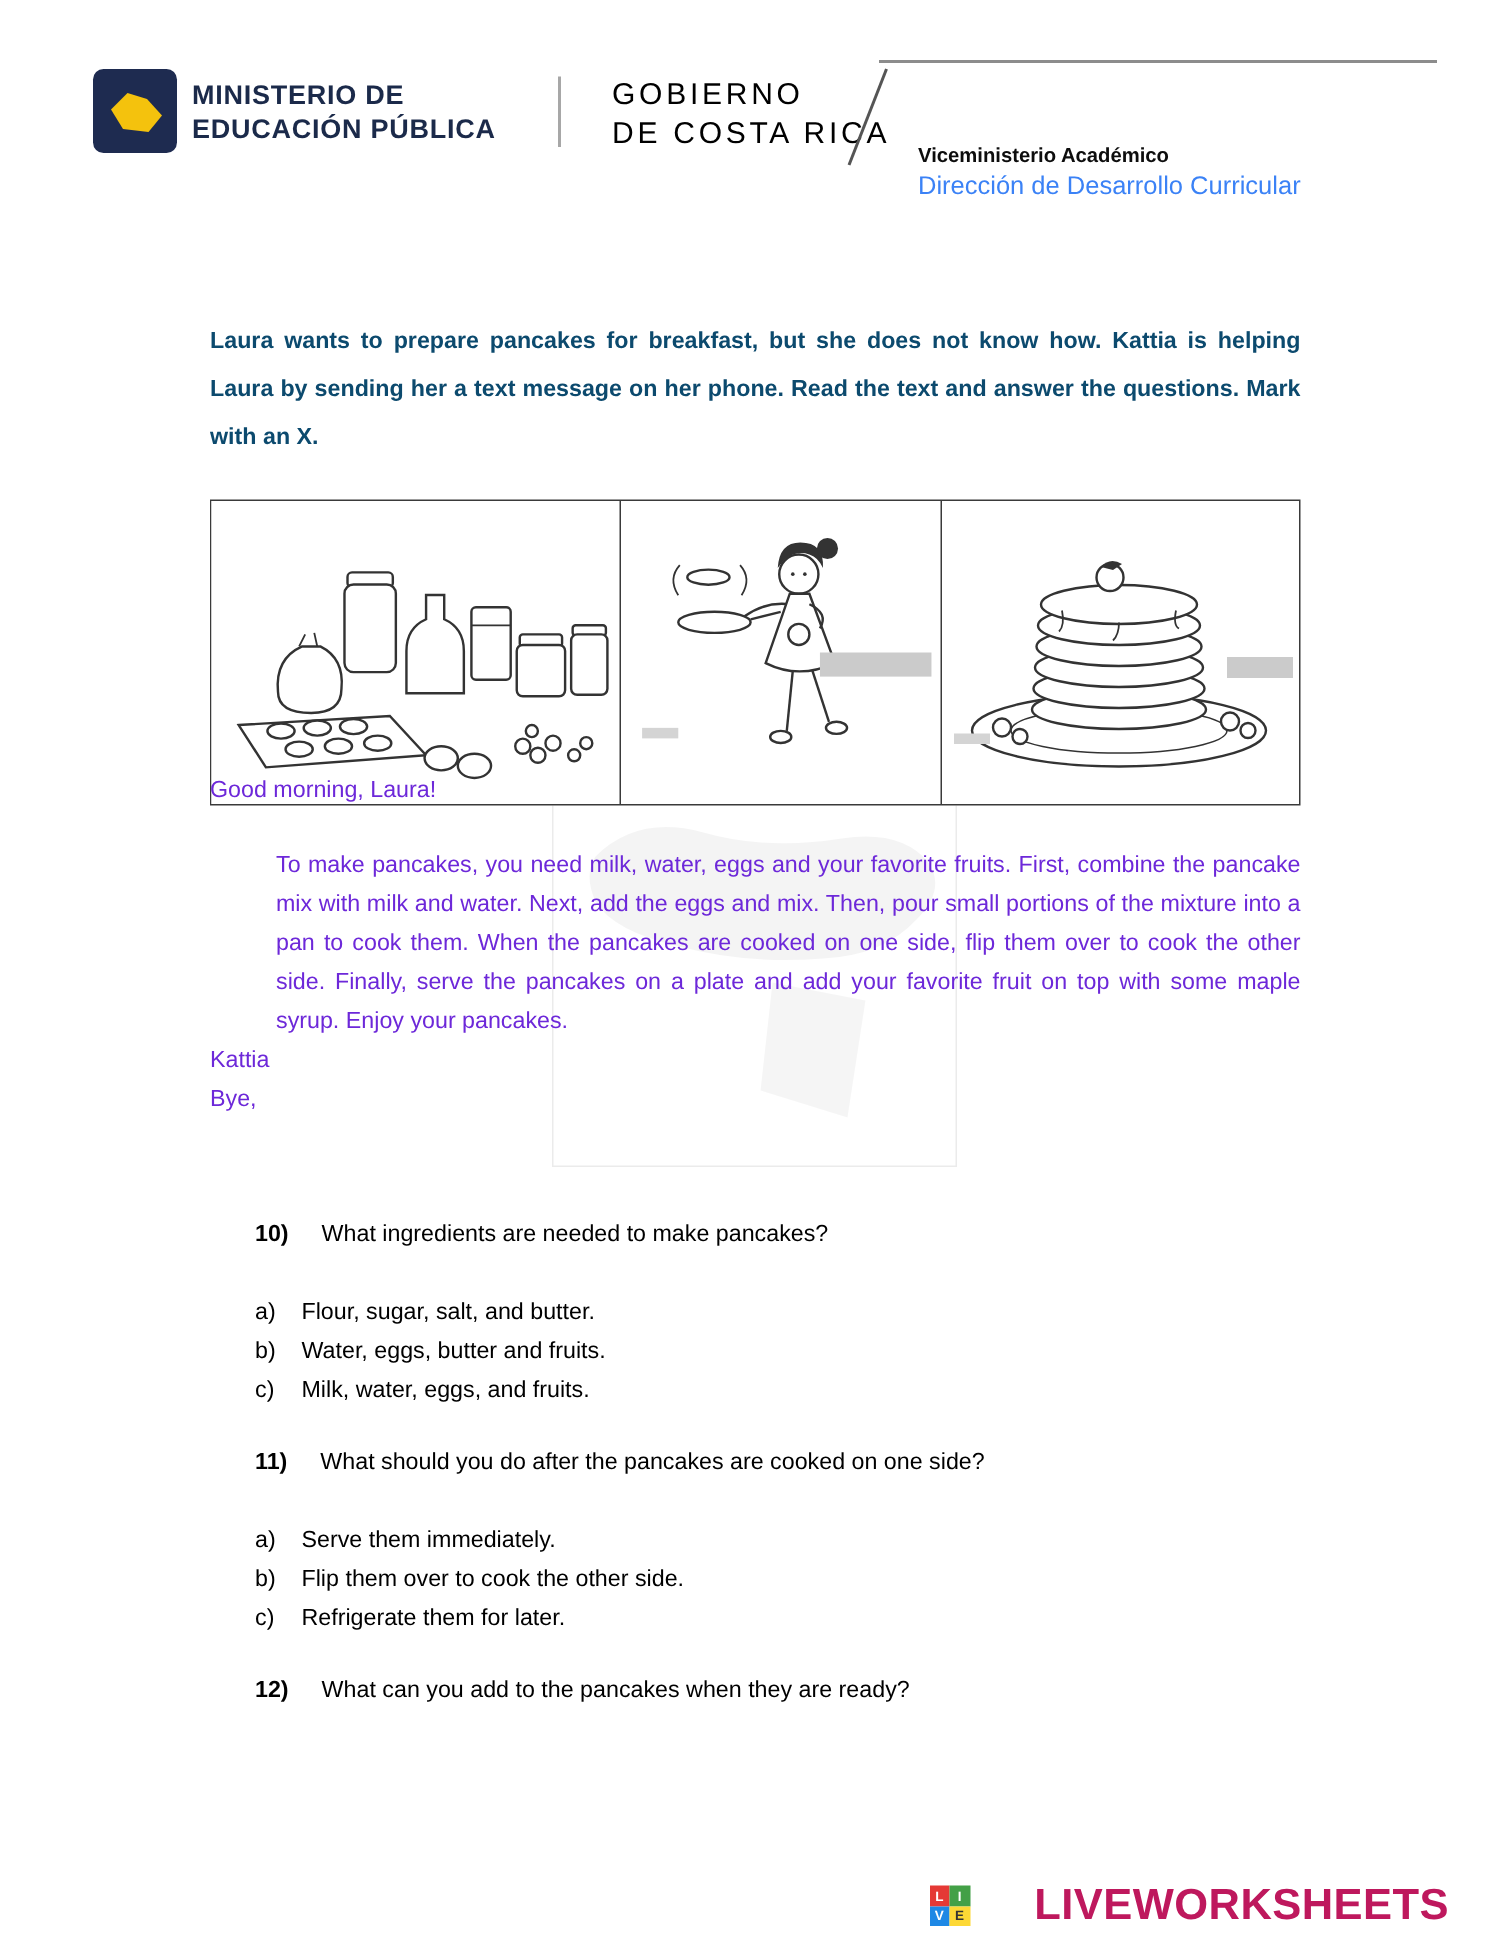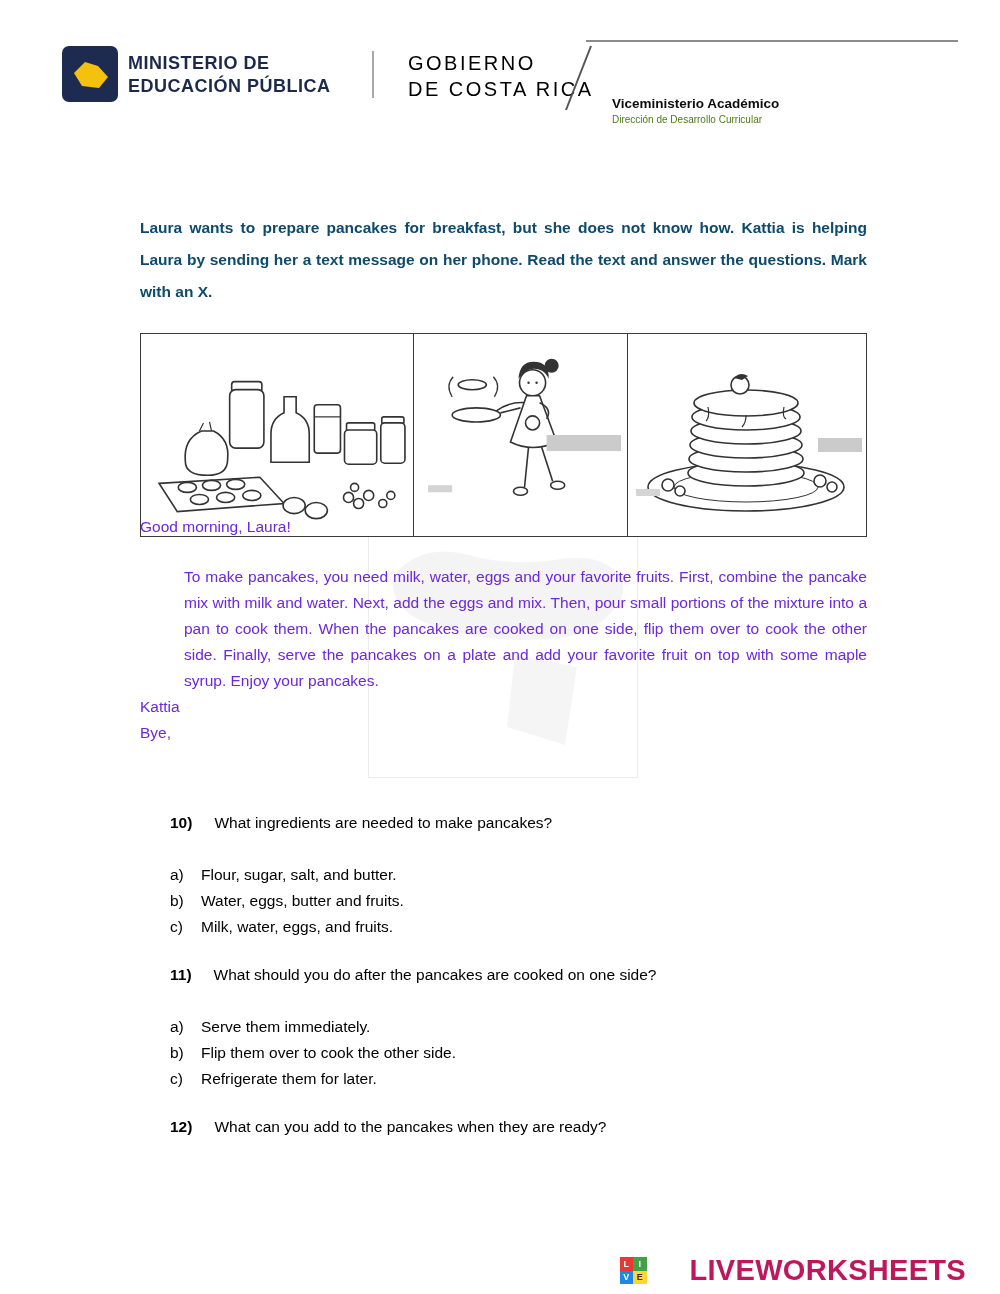--- a/index.html
+++ b/index.html
@@ -11,21 +11,21 @@
             border-radius:7px;display:flex;align-items:center;justify-content:center;}
   .ministry{position:absolute;left:128px;top:52px;font-weight:bold;font-size:18px;
             letter-spacing:.5px;color:#1b2a4a;line-height:23px;}
   .divider-v{position:absolute;left:372px;top:51px;width:2px;height:47px;background:#a7a7a7;}
   .gov{position:absolute;left:408px;top:50px;color:#000000;font-size:20px;
        letter-spacing:2.5px;line-height:26px;}
   .header-line{position:absolute;left:586px;top:40px;width:372px;height:2px;background:#8c8c8c;}
   .slash{position:absolute;left:558px;top:42px;}
   .dept{position:absolute;left:612px;top:52px;margin-top:44px;}
   .dept-title{font-weight:bold;font-size:13.5px;color:#0d0d0d;}
-  .dept-sub{font-size:10px;color:#4d7c0f;margin-top:3px;}
+  .dept-sub{font-size:17px;color:#3b82f6;margin-top:3px;}
 
   
   .watermark{position:absolute;left:368px;top:518px;width:268px;height:258px;
              border:1px solid rgba(0,0,0,0.08);}
 
   
   .instructions{position:absolute;left:140px;top:212px;width:727px;font-weight:bold;
                 font-size:15.5px;line-height:32px;text-align:justify;color:#0c4a6e;}
 
   

